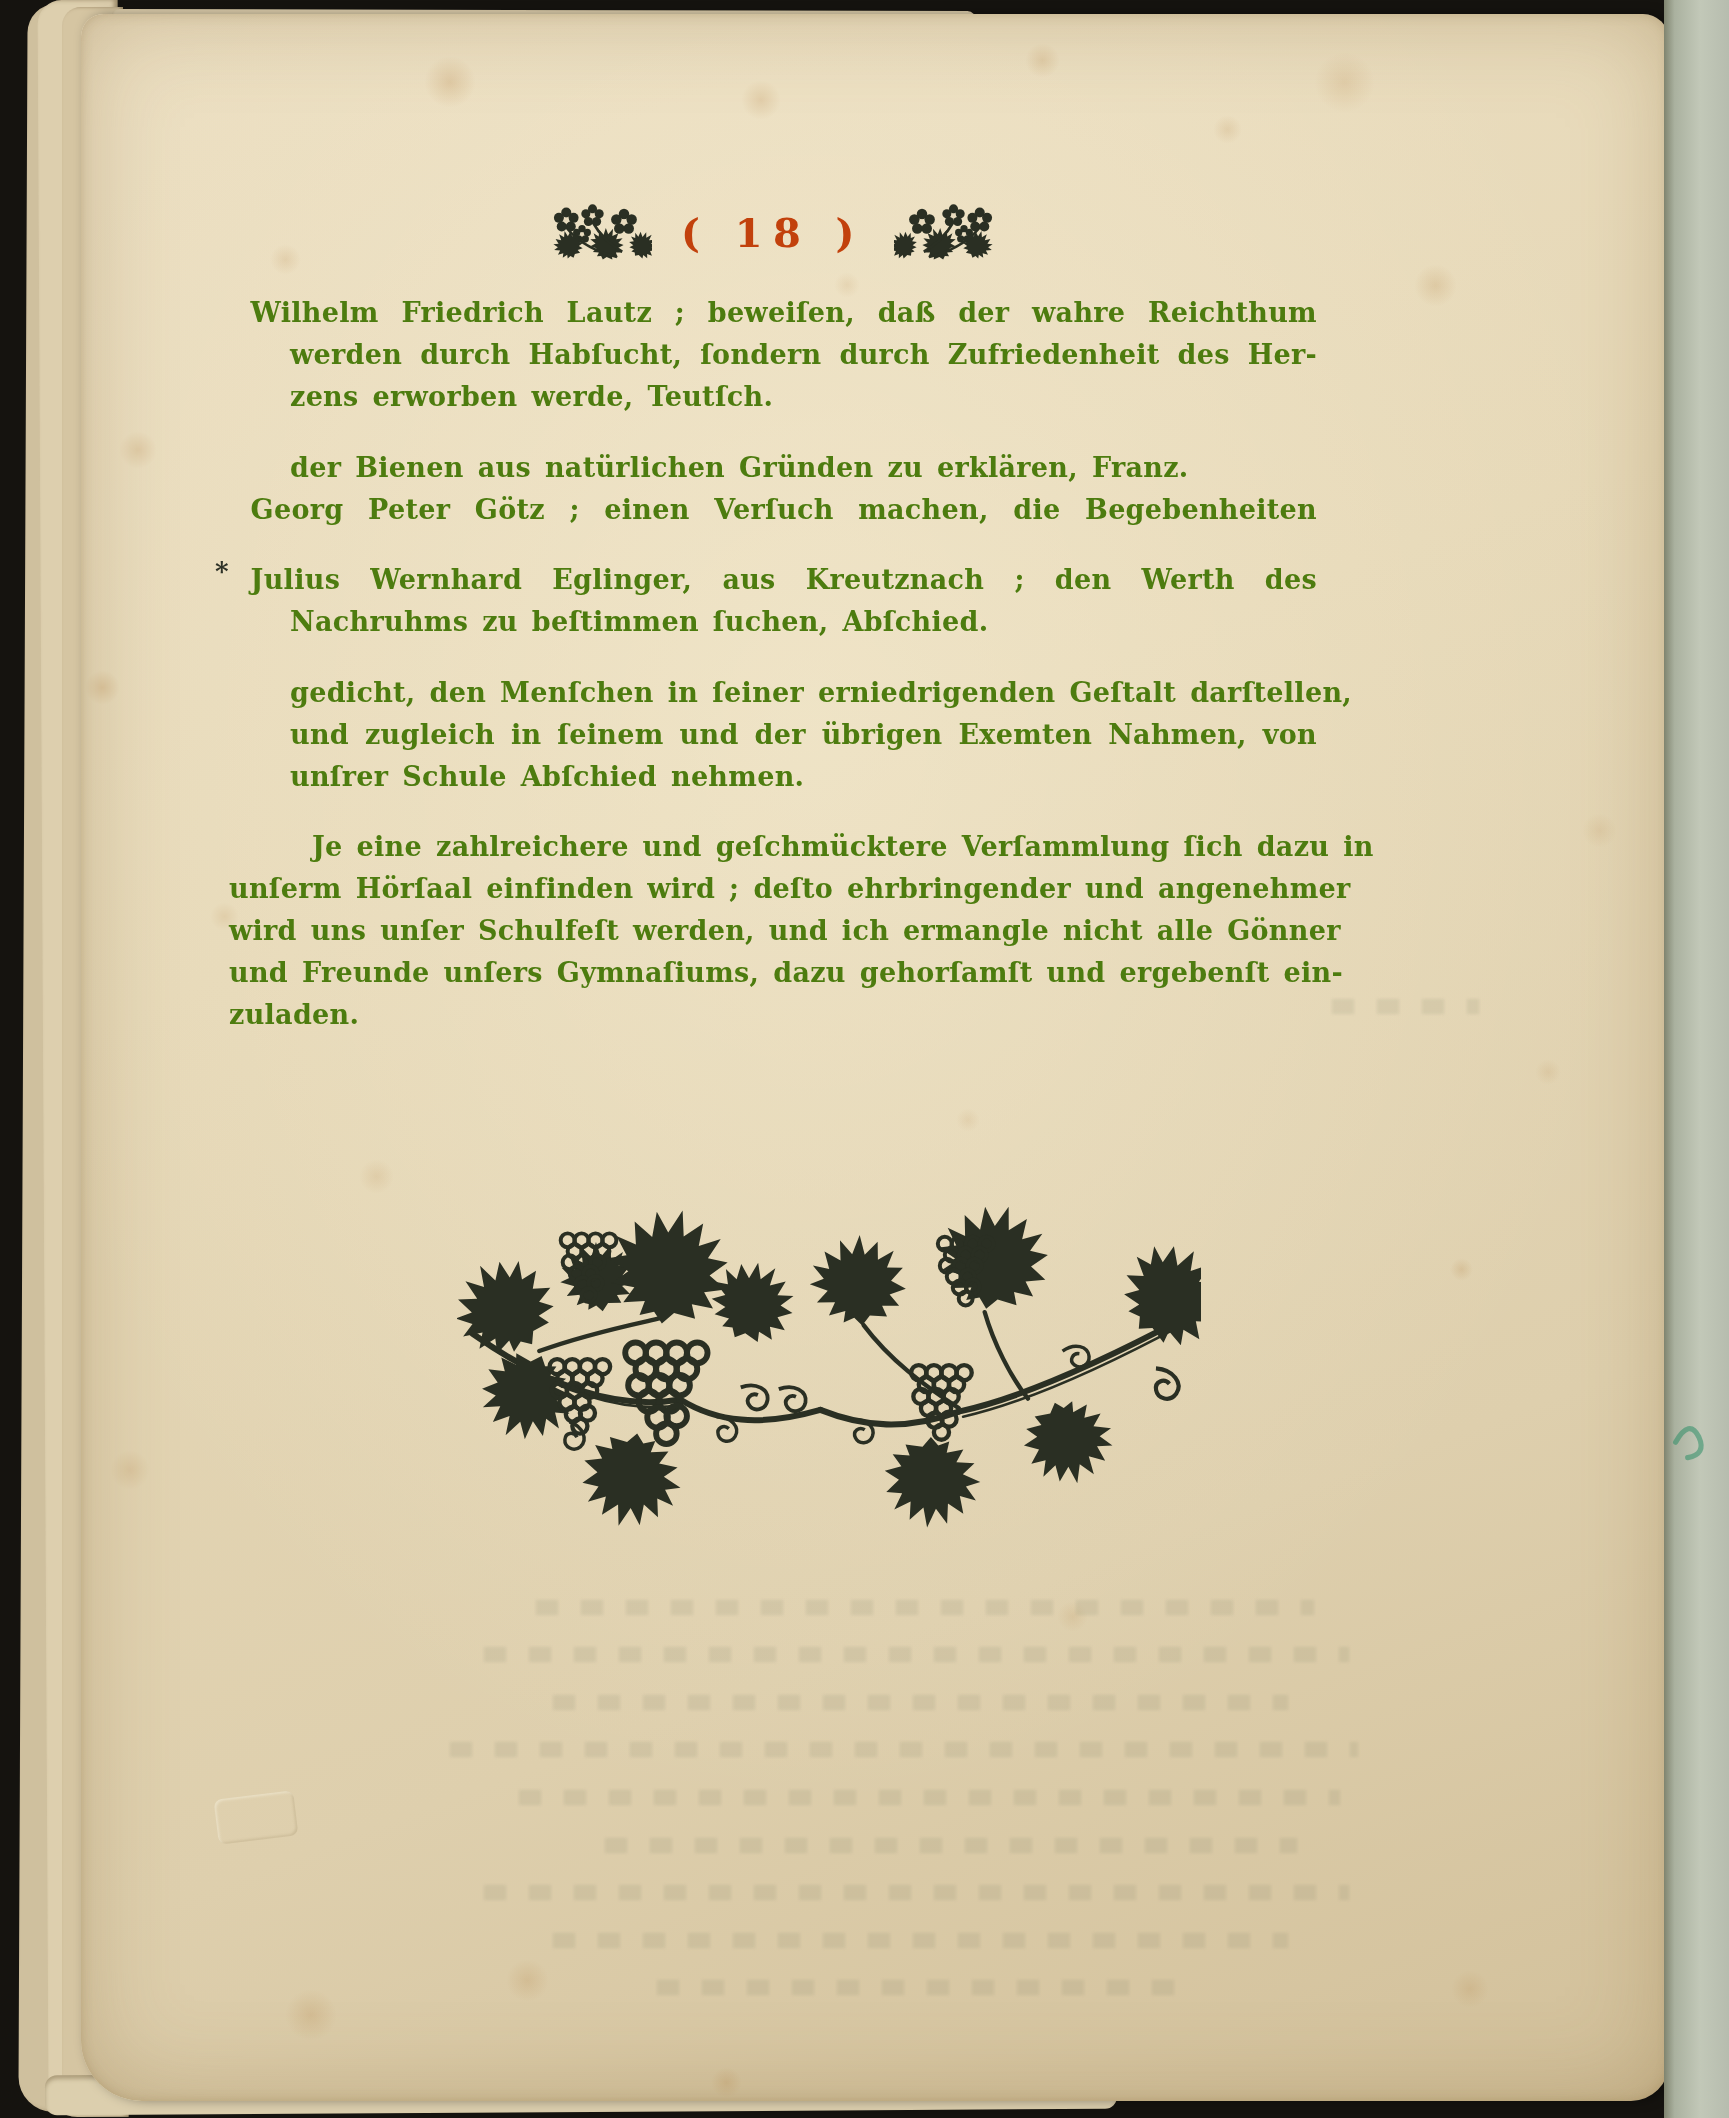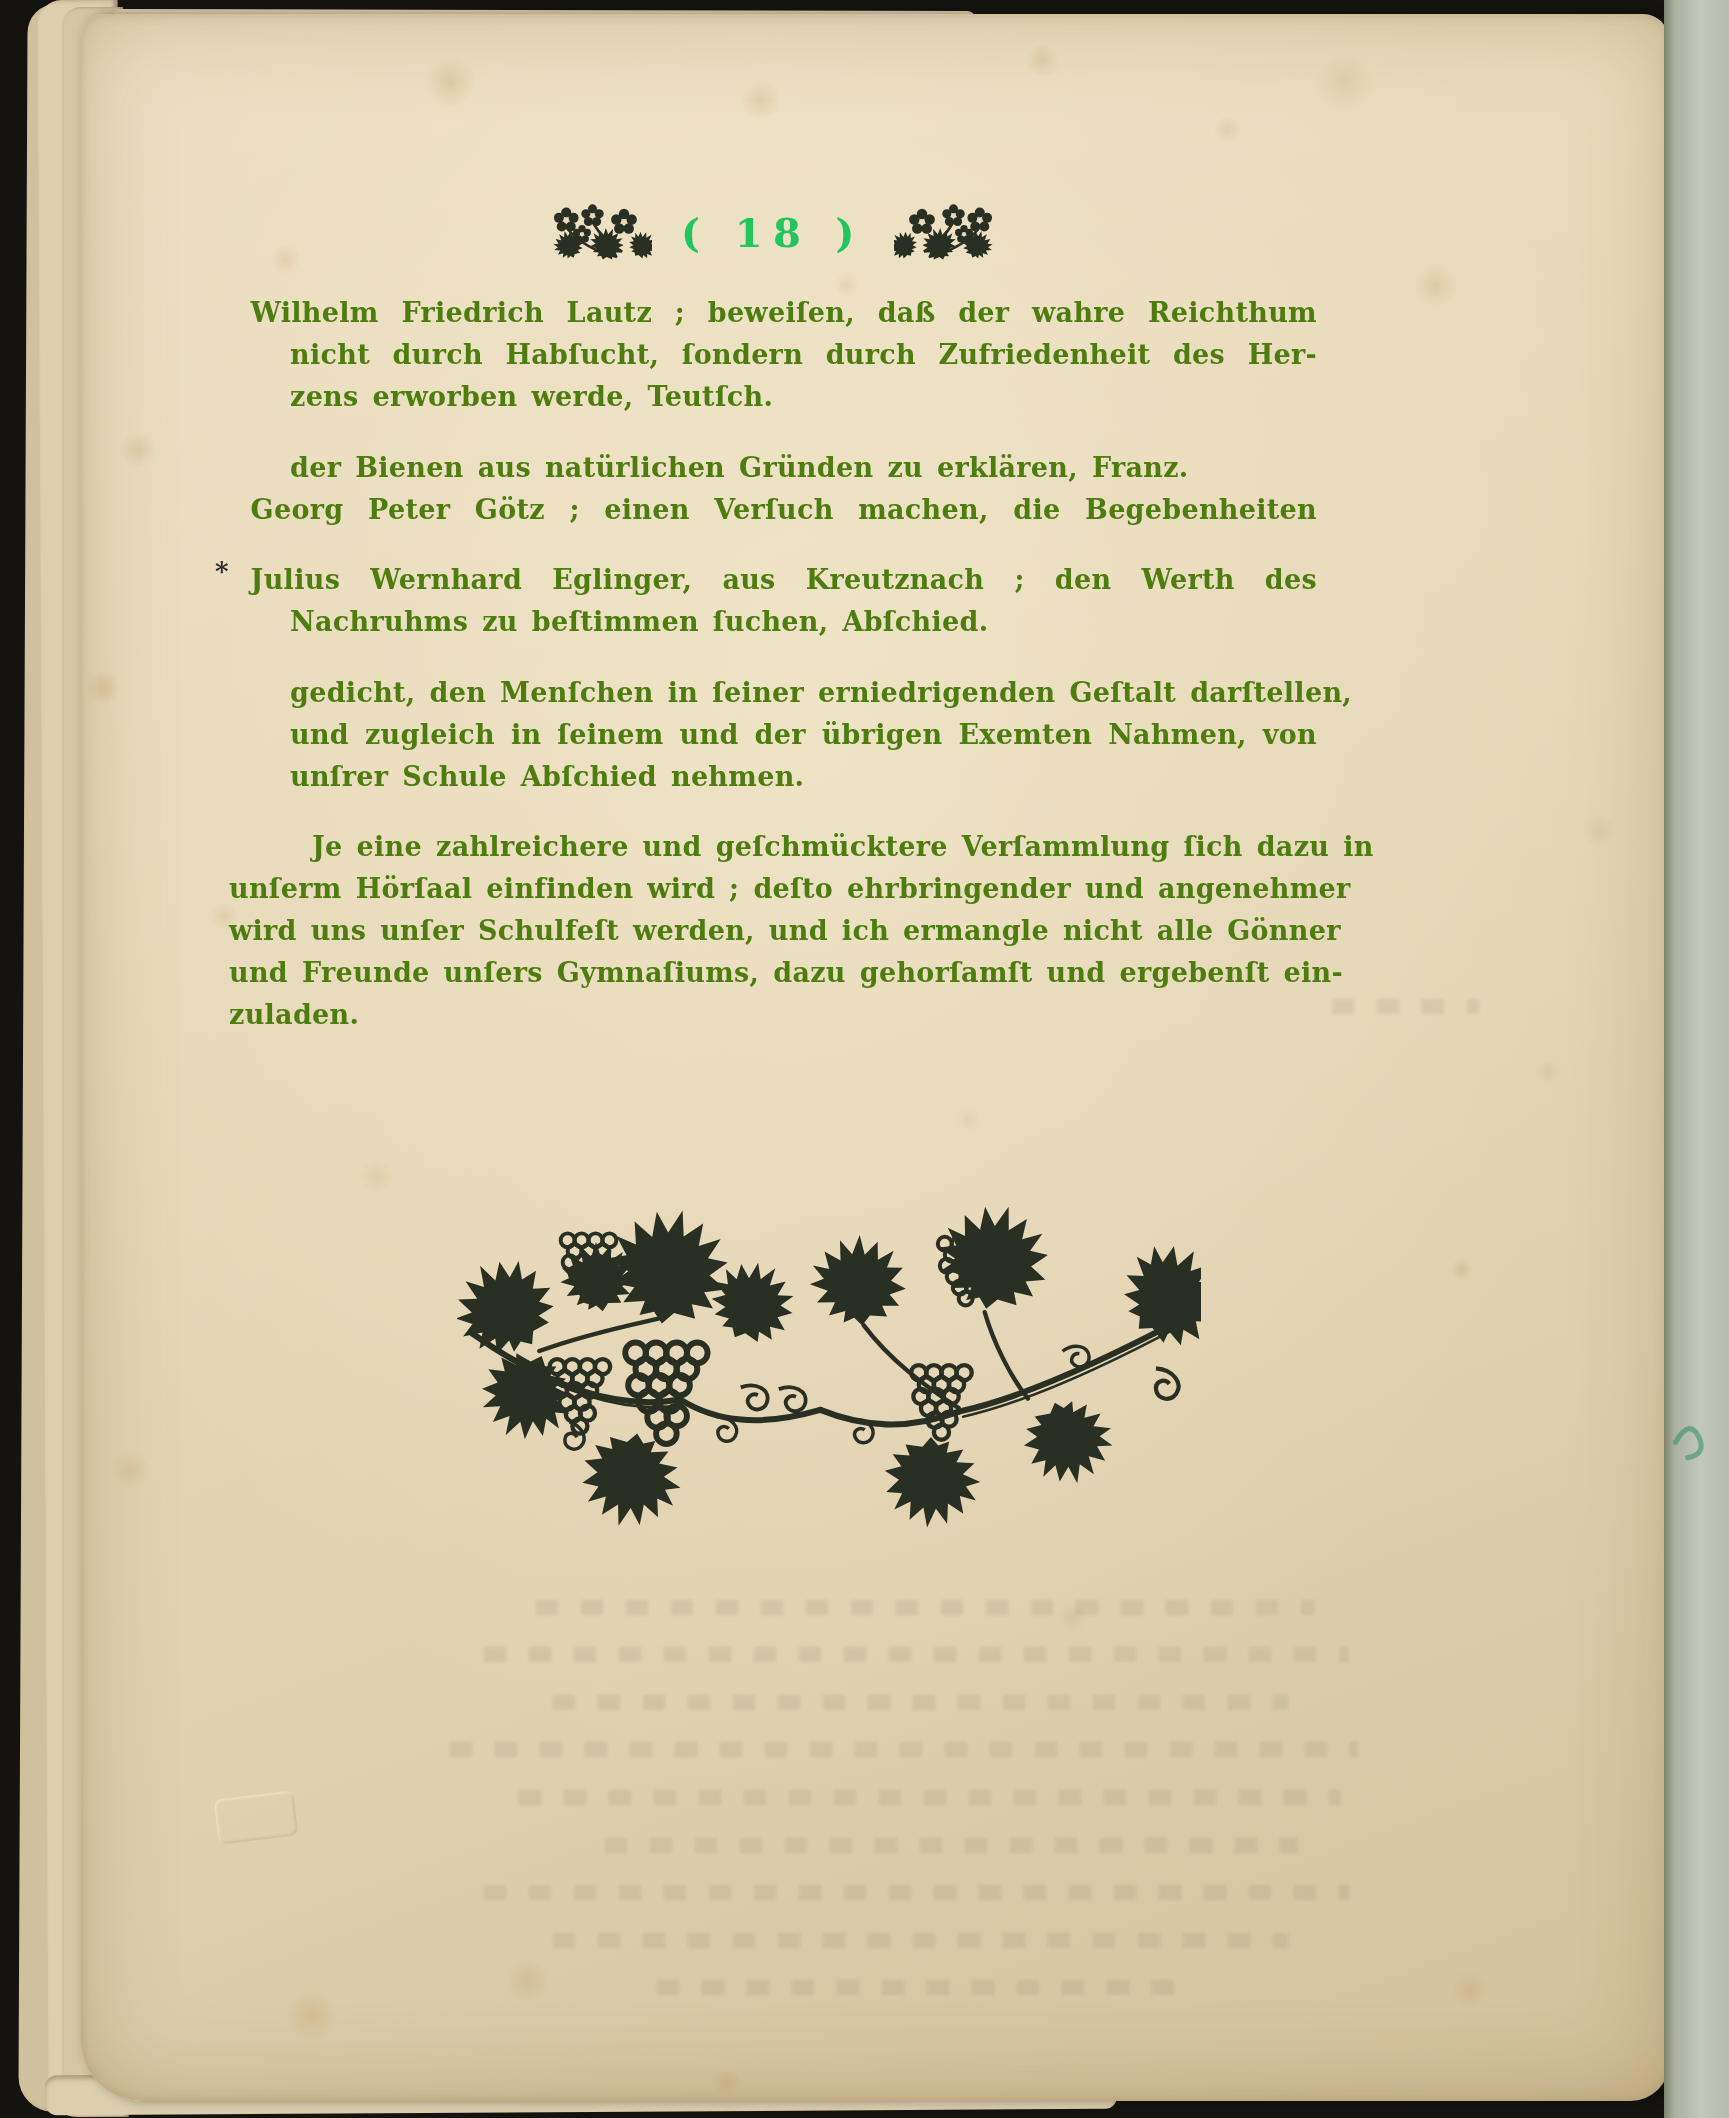--- a/index.html
+++ b/index.html
@@ -24,21 +24,21 @@
           radial-gradient(ellipse 1211px 1556px at 46% 34%, rgba(255,248,225,.35), rgba(255,248,225,0) 70%),
           linear-gradient(160deg,#ecdfc2 0%, #e6d8b7 38%, #decfad 72%, #d2c09a 100%);
         box-shadow:inset 0 0 95px rgba(125,95,45,.30), inset 0 0 12px rgba(120,90,40,.25),
                    5.2px 0 12px rgba(0,0,0,.35);}
   
   .right-strip{position:absolute;left:1664px;top:0;width:66px;height:2119px;
         background:linear-gradient(90deg,#7f846f 0,#aab19f 16%,#c2c8b8 55%,#b6bcae 100%);}
   
   .header{position:absolute;left:229px;top:204px;width:1088px;display:flex;
           justify-content:center;align-items:center;gap:29px;}
-  .pagenum{font-family:"DejaVu Serif",serif;font-weight:bold;font-size:40px;color:#22c55e;
+  .pagenum{font-family:"DejaVu Serif",serif;font-weight:bold;font-size:40px;color:#c2410c;
            letter-spacing:10.4px;white-space:nowrap;}
   .floral{width:105px;height:57px;}
   .floral.right{transform:scaleX(-1);}
   
   .text-col{position:absolute;left:229px;top:292px;width:1088px;color:#2e3227;}
   .entry{position:relative;margin-bottom:28.5px;}
   .tline,.cline{font-family:"DejaVu Serif",serif;font-weight:bold;font-size:27px;line-height:42px;
          color:#4d7c0f;letter-spacing:0.3px;word-spacing:4.3px;
          text-align:justify;text-align-last:justify;white-space:nowrap;}
   .tline.last,.cline.last{text-align-last:left;}
@@ -138,21 +138,21 @@
       </g>
     </svg>
   </div>
 
   <div class="text-col">
     <div>
         <div class="entry">
 
     <div class="lines">
             <div class="tline first">Wilhelm Friedrich Lautz ; beweiſen, daß der wahre Reichthum</div>
-            <div class="tline">nicht durch Habſucht, ſondern durch Zufriedenheit des Her-</div>
+            <div class="tline">werden durch Habſucht, ſondern durch Zufriedenheit des Her-</div>
             <div class="tline last">zens erworben werde, Teutſch.</div>
           </div>
   </div>
         <div class="entry">
 
     <div class="lines">
             <div class="tline last">der Bienen aus natürlichen Gründen zu erklären, Franz.</div>
             <div class="tline first">Georg Peter Götz ; einen Verſuch machen, die Begebenheiten</div>
           </div>
   </div>

